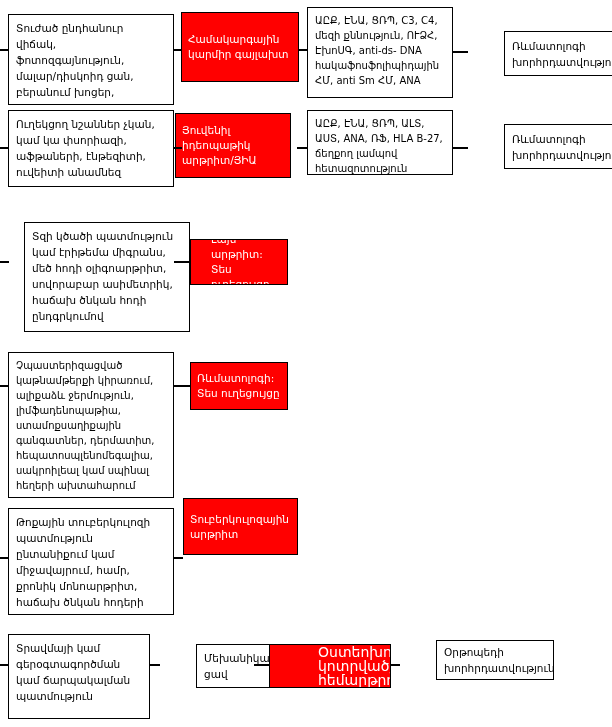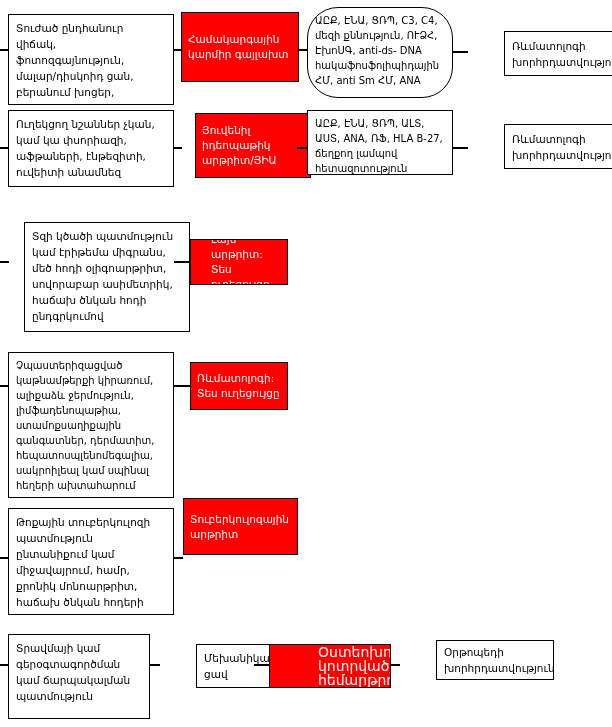--- a/index.html
+++ b/index.html
@@ -17,29 +17,29 @@
   .hline{position:absolute;height:1.5px;background:#000;}
   .link{cursor:pointer;}
 </style>
 </head>
 <body>
 
 <div id="canvas">
 
   <div class="box" style="left:8px;top:14px;width:166px;height:91px;">Տուժած ընդհանուր վիճակ, ֆոտոզգայնություն, մալար/դիսկոիդ ցան, բերանում խոցեր, միալգիա</div>
   <div class="box red" style="left:181px;top:12px;width:118px;height:70px;">Համակարգային կարմիր գայլախտ</div>
-  <div class="box tests" style="left:307px;top:7px;width:146px;height:91px;border-radius:31px;">ԱԸՔ, ԷՆԱ, ՑՌՊ, C3, C4, մեզի քննություն, ՈՒՁՀ, ԷխոՍԳ, anti-ds- DNA հակաֆոսֆոլիպիդային ՀՄ, anti Sm ՀՄ, ANA</div>
+  <div class="box tests" style="left:307px;top:7px;width:146px;height:91px;">ԱԸՔ, ԷՆԱ, ՑՌՊ, C3, C4, մեզի քննություն, ՈՒՁՀ, ԷխոՍԳ, anti-ds- DNA հակաֆոսֆոլիպիդային ՀՄ, anti Sm ՀՄ, ANA</div>
   <div class="box centered" style="left:468px;top:31px;width:129px;height:45px;">Ռևմատոլոգի խորհրդատվություն</div>
   <div class="hline" style="left:0;top:49px;width:9px;"></div>
   <div class="hline" style="left:174px;top:49px;width:8px;"></div>
   <div class="hline" style="left:299px;top:49px;width:9px;"></div>
   <div class="hline" style="left:453px;top:51px;width:15px;"></div>
 
   <div class="box" style="left:8px;top:110px;width:166px;height:77px;">Ուղեկցող նշաններ չկան, կամ կա փսորիազի, աֆթաների, էնթեզիտի, ուվեիտի անամնեզ</div>
-  <div class="box red" style="left:195px;top:113px;width:116px;height:65px;">Յուվենիլ իդեոպաթիկ արթրիտ/ՅԻԱ</div>
+  <div class="box red" style="left:175px;top:113px;width:116px;height:65px;">Յուվենիլ իդեոպաթիկ արթրիտ/ՅԻԱ</div>
   <div class="box tests" style="left:307px;top:110px;width:146px;height:65px;">ԱԸՔ, ԷՆԱ, ՑՌՊ, ԱԼՏ, ԱՍՏ, ANA, ՌՖ, HLA B-27, ճեղքող լամպով հետազոտություն</div>
   <div class="box centered" style="left:468px;top:124px;width:128px;height:45px;">Ռևմատոլոգի խորհրդատվություն</div>
   <div class="hline" style="left:0;top:147px;width:9px;"></div>
   <div class="hline" style="left:174px;top:147px;width:8px;"></div>
   <div class="hline" style="left:297px;top:147px;width:10px;"></div>
   <div class="hline" style="left:453px;top:147px;width:15px;"></div>
 
   <div class="box" style="left:24px;top:222px;width:166px;height:110px;">Տզի կծածի պատմություն կամ էրիթեմա միգրանս, մեծ հոդի օլիգոարթրիտ, սովորաբար ասիմետրիկ, հաճախ ծնկան հոդի ընդգրկումով</div>
   <div class="box red" style="left:190px;top:239px;width:98px;height:46px;padding-left:20px;">
     <span>Լայմ արթրիտ:</span>

